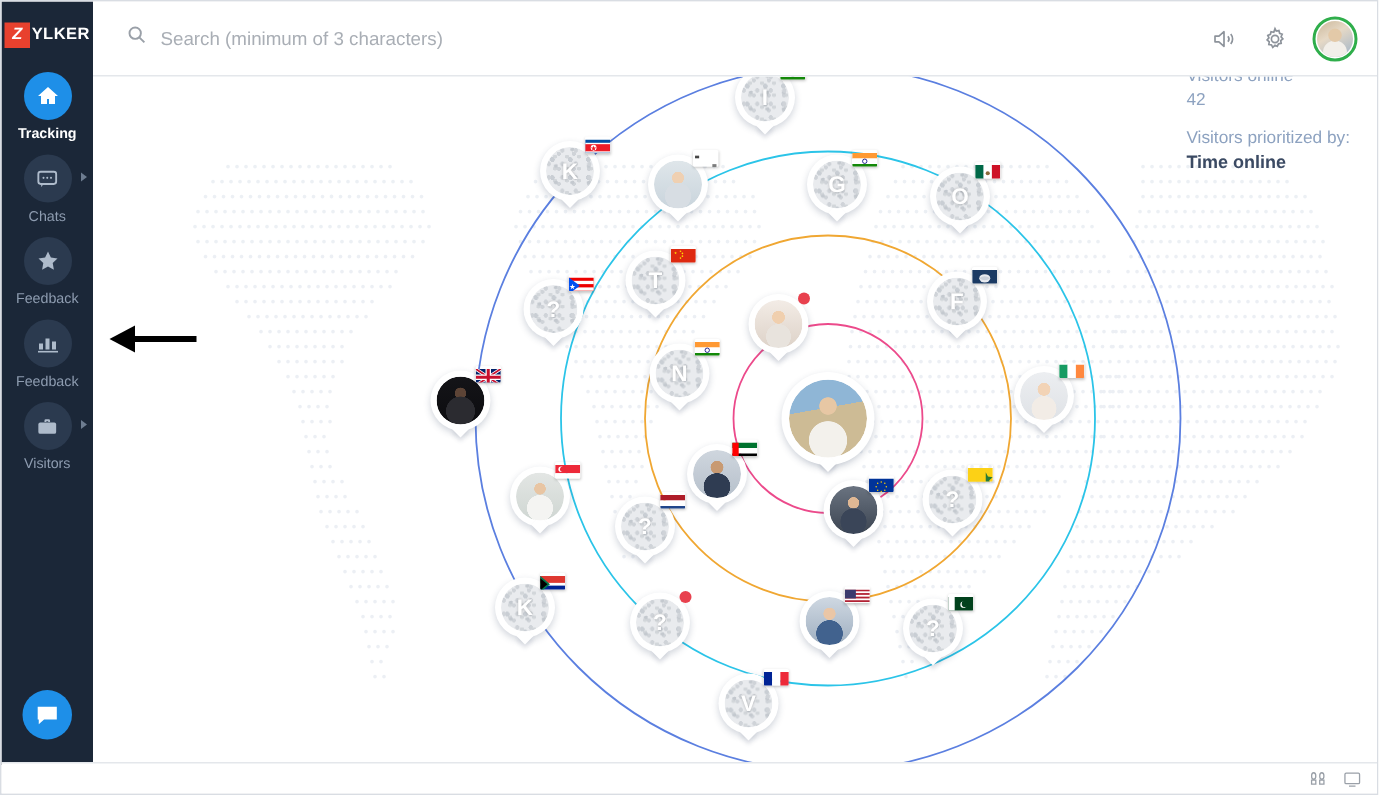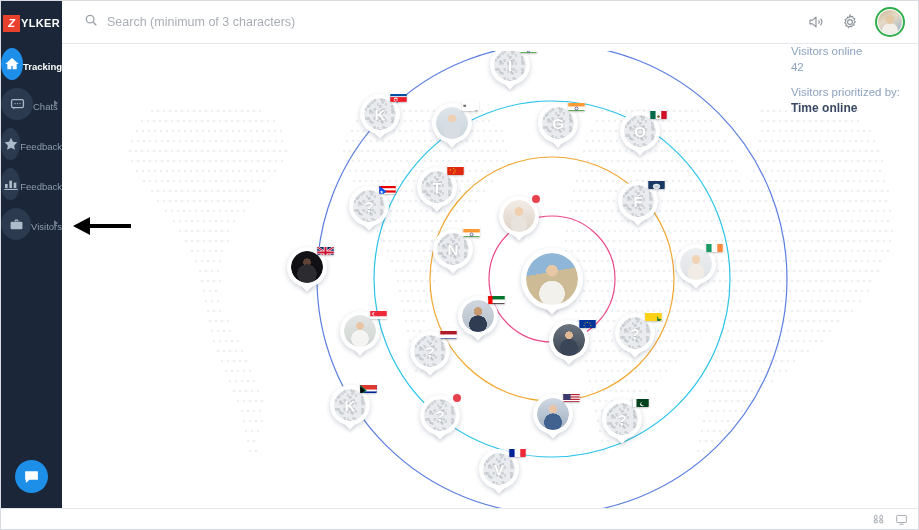--- a/index.html
+++ b/index.html
@@ -36,21 +36,21 @@
     display: flex; align-items: center; justify-content: center;
     font-style: italic;
   }
   .brand-txt {
     color: #fff; font-size: 11px; font-weight: bold;
     letter-spacing: 0.3px; margin-left: 1px;
   }
   .nav-item {
     position: relative;
     width: 61px;
-    display: flex; flex-direction: row; align-items: center;
+    display: flex; flex-direction: column; align-items: center;
     margin-bottom: 8px;
     cursor: pointer;
   }
   .nav-circle {
     width: 32px; height: 32px; border-radius: 50%;
     background: #2b3a4f;
     display: flex; align-items: center; justify-content: center;
     color: #aebbcb;
   }
   .nav-item.active .nav-circle { background: #1e8fe8; color: #fff; }
@@ -70,21 +70,21 @@
     position: absolute; left: 14px; bottom: 17px;
     width: 33px; height: 33px; border-radius: 50%;
     background: #1e8fe8;
     display: flex; align-items: center; justify-content: center;
     cursor: pointer;
   }
 
   
   #header {
     position: absolute; left: 61px; top: 0;
-    width: 857px; height: 43px;
+    width: 857px; height: 50px;
     background: #fff;
     border-bottom: 1px solid #e4e7eb;
     display: flex; align-items: center;
     z-index: 25;
   }
   .search-wrap {
     display: flex; align-items: center;
     margin-left: 22px; flex: 1;
   }
   .search-input {

